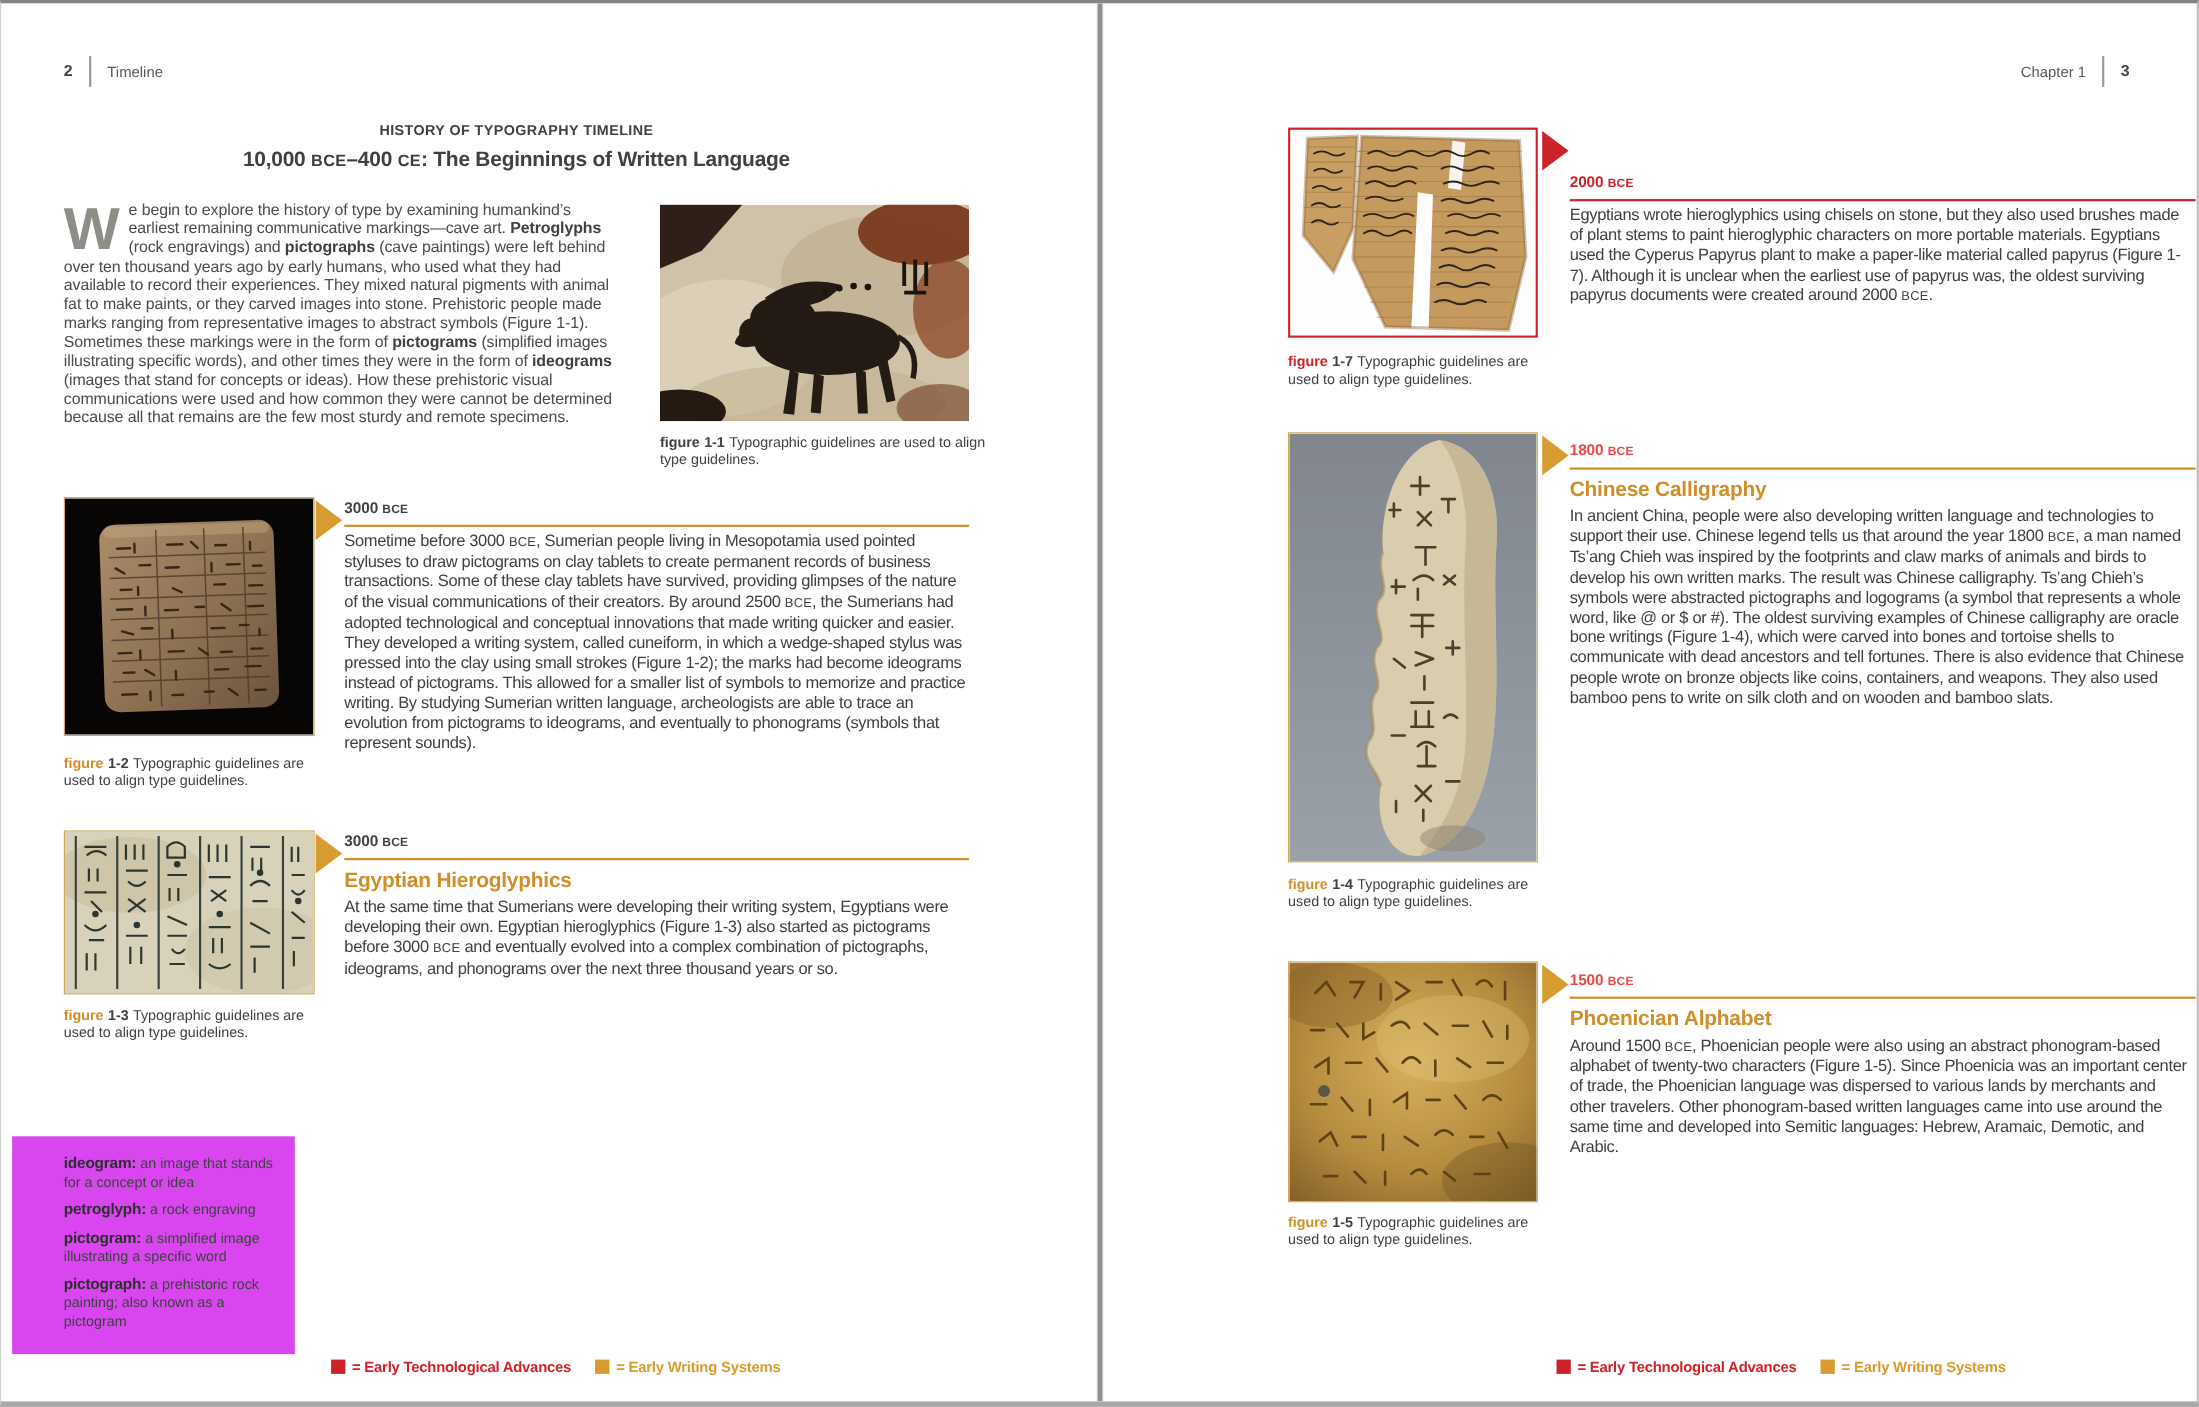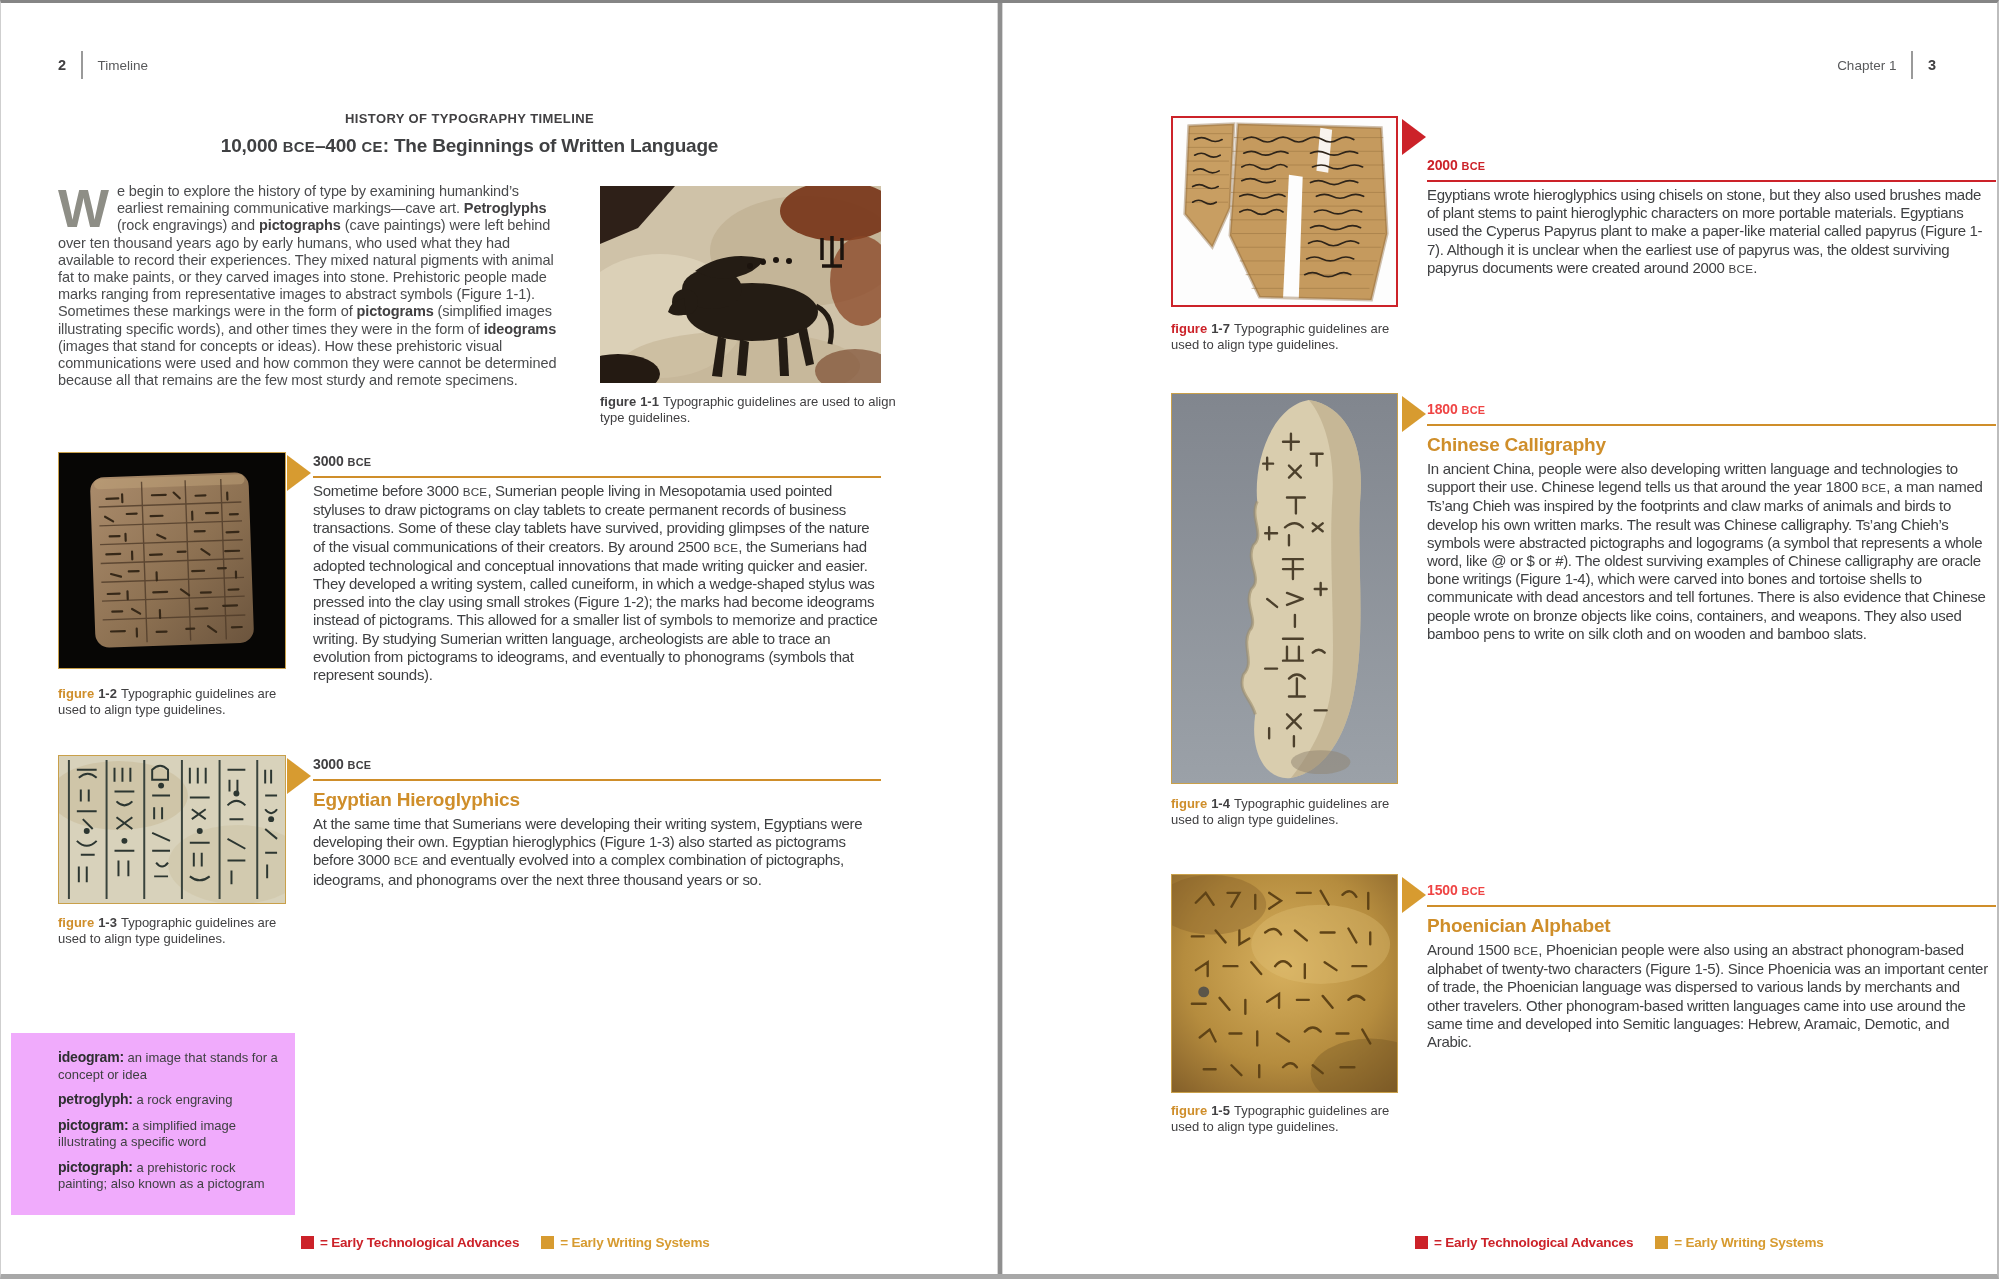--- a/index.html
+++ b/index.html
@@ -56,21 +56,21 @@
   .sec-rule.red { border-top-color:#cc2229; }
   .sec-title { margin-top:7px; font-size:19px; line-height:23px; font-weight:bold; color:#cf8e2a; letter-spacing:-.2px; }
   .sec-title.red { color:#cc2229; }
   .sec-body { margin-top:4px; font-size:15px; line-height:18.2px; color:#3f4042; letter-spacing:-.3px; }
 
   
   .arrow { position:absolute; width:0; height:0; border-top:18px solid transparent; border-bottom:18px solid transparent; border-left:24px solid #d79b30; }
   .arrow.red { border-left-color:#cc2229; }
 
   
-  .glossary { position:absolute; left:10px; top:1030px; width:284px; background:#f0abfc; padding:16px 12px 14px 47px; }
+  .glossary { position:absolute; left:10px; top:1030px; width:257px; background:#d946ef; padding:16px 12px 14px 47px; }
   .gloss-entry { margin-bottom:8px; font-size:13px; line-height:16.5px; color:#3f4042; }
   .gloss-term { font-weight:bold; font-size:14px; color:#2e2f31; letter-spacing:-.2px; }
 
   
   .legend { position:absolute; top:1200px; display:flex; align-items:center; gap:22px; }
   .legend-item { display:flex; align-items:center; gap:6px; font-size:13.5px; font-weight:bold; letter-spacing:-.2px;margin-top:32px; }
   .swatch { width:13px; height:13px; display:inline-block; }
   .swatch.red { background:#cc2229; }
   .swatch.orange { background:#d79b30; }
   .legend-item.red { color:#cc2229; }

